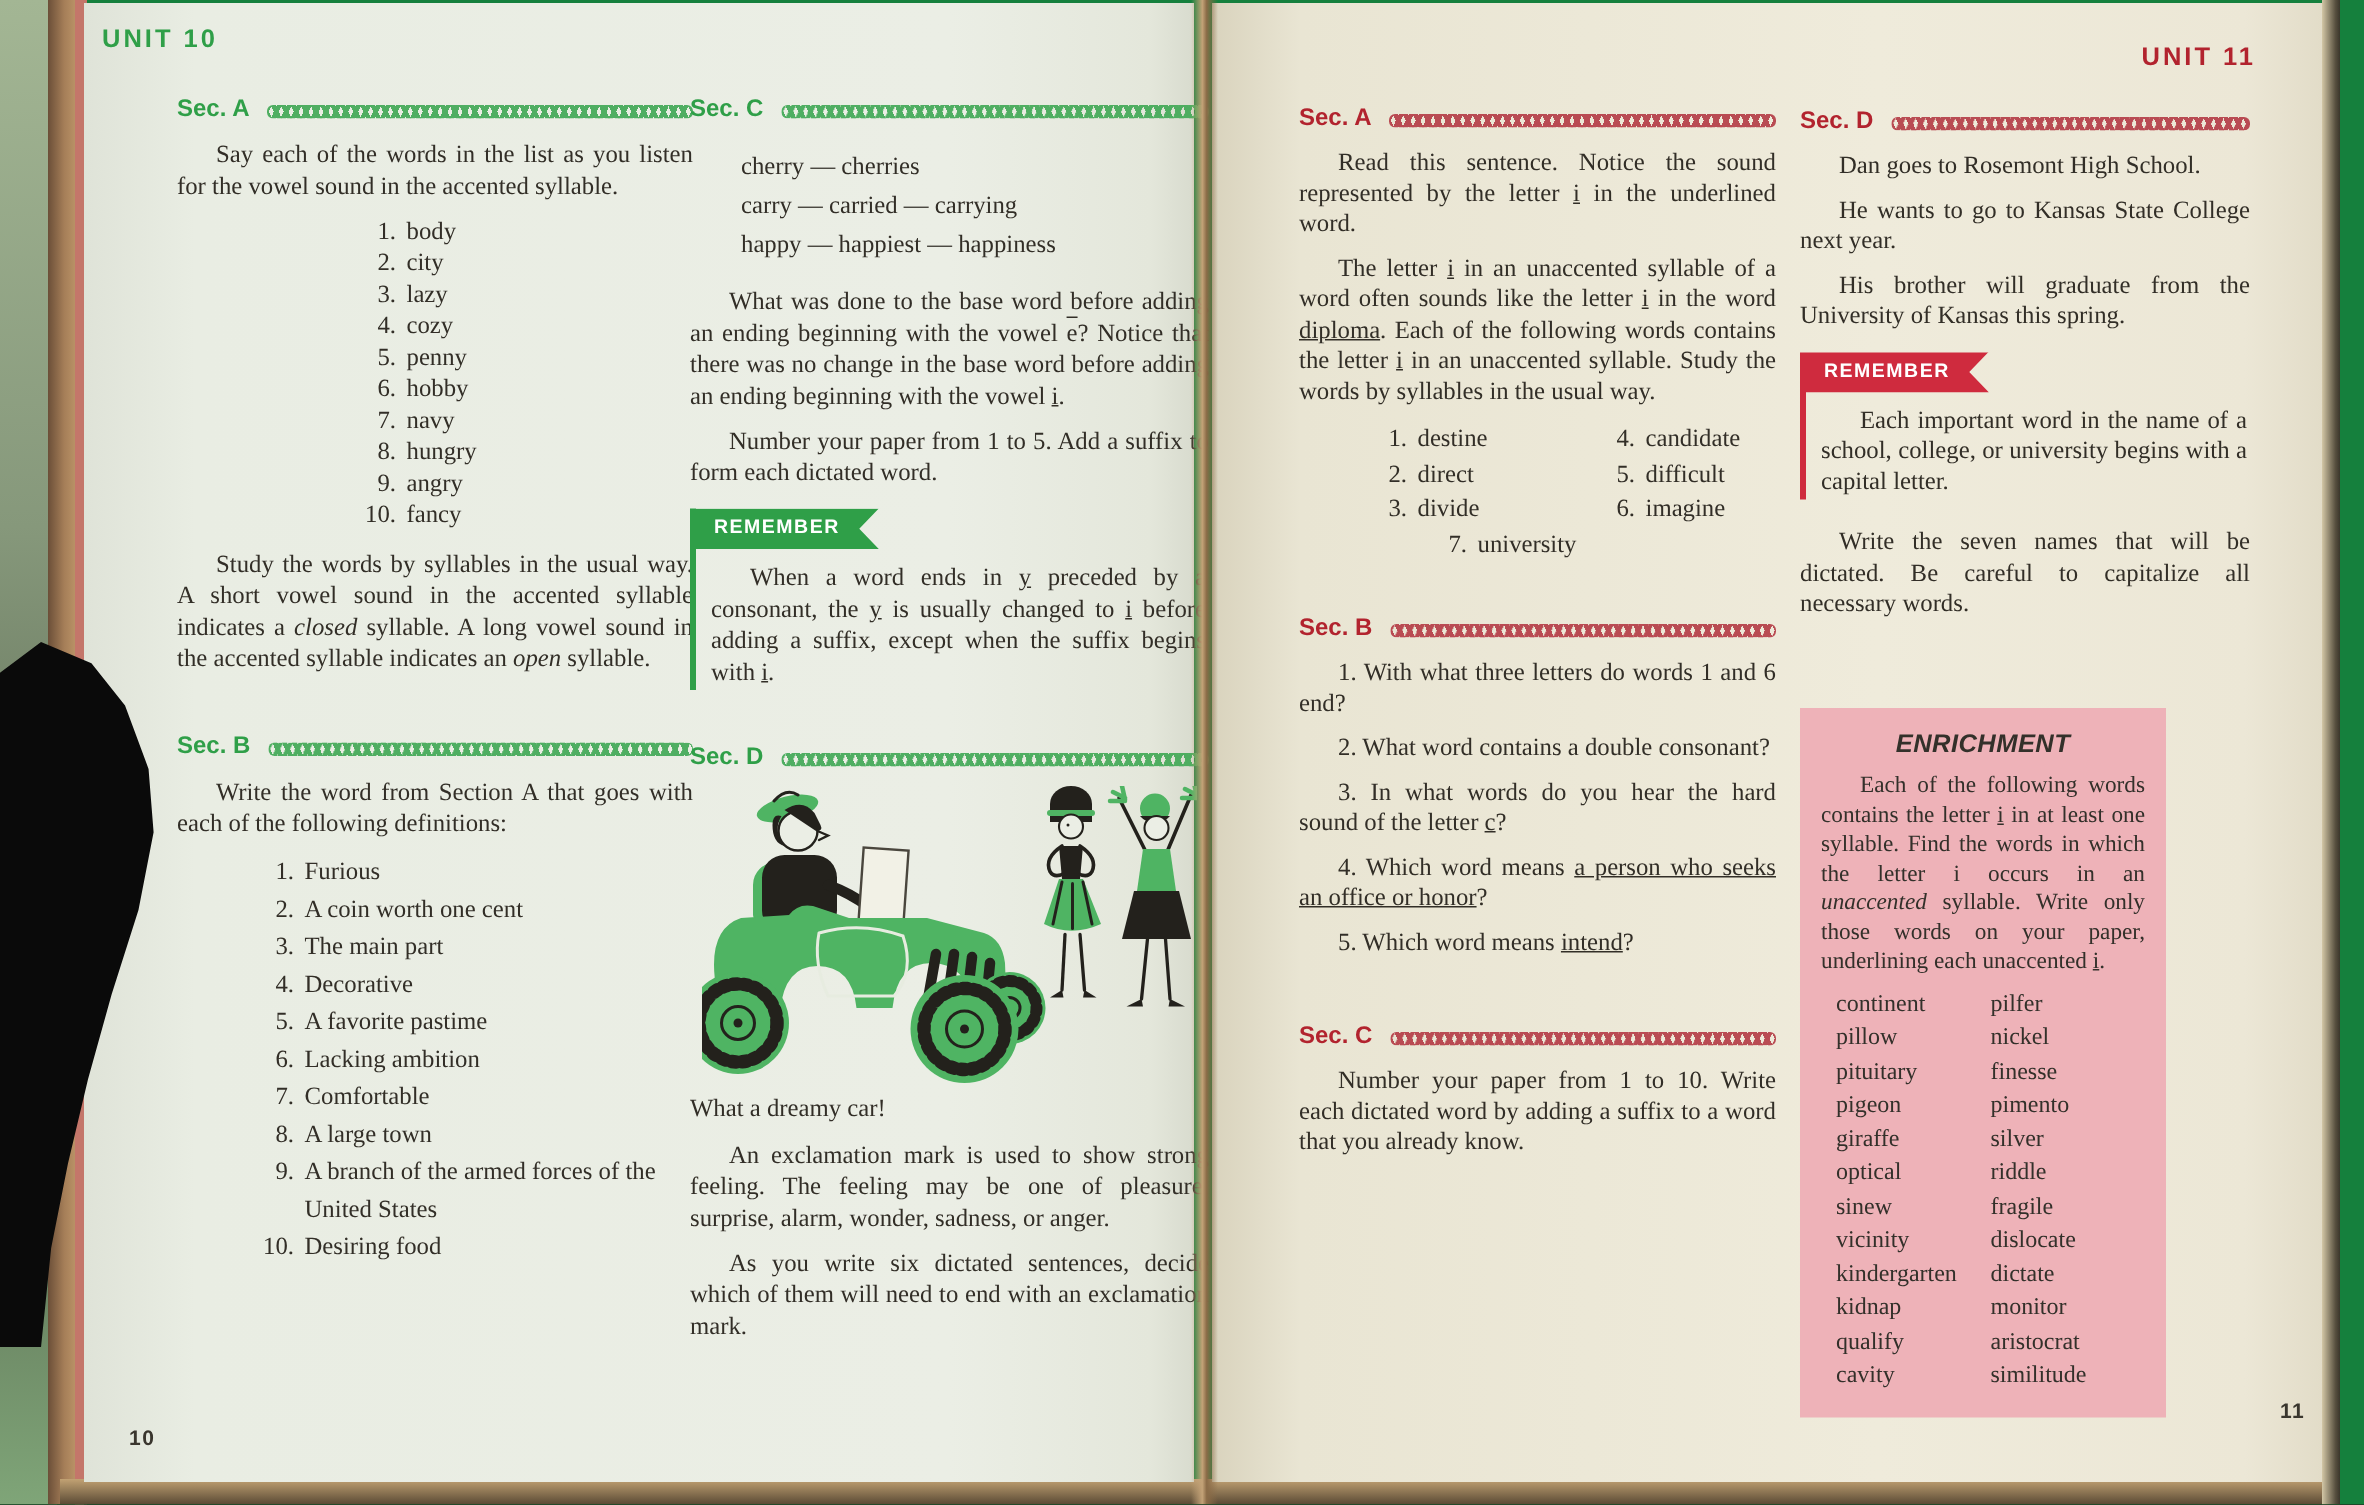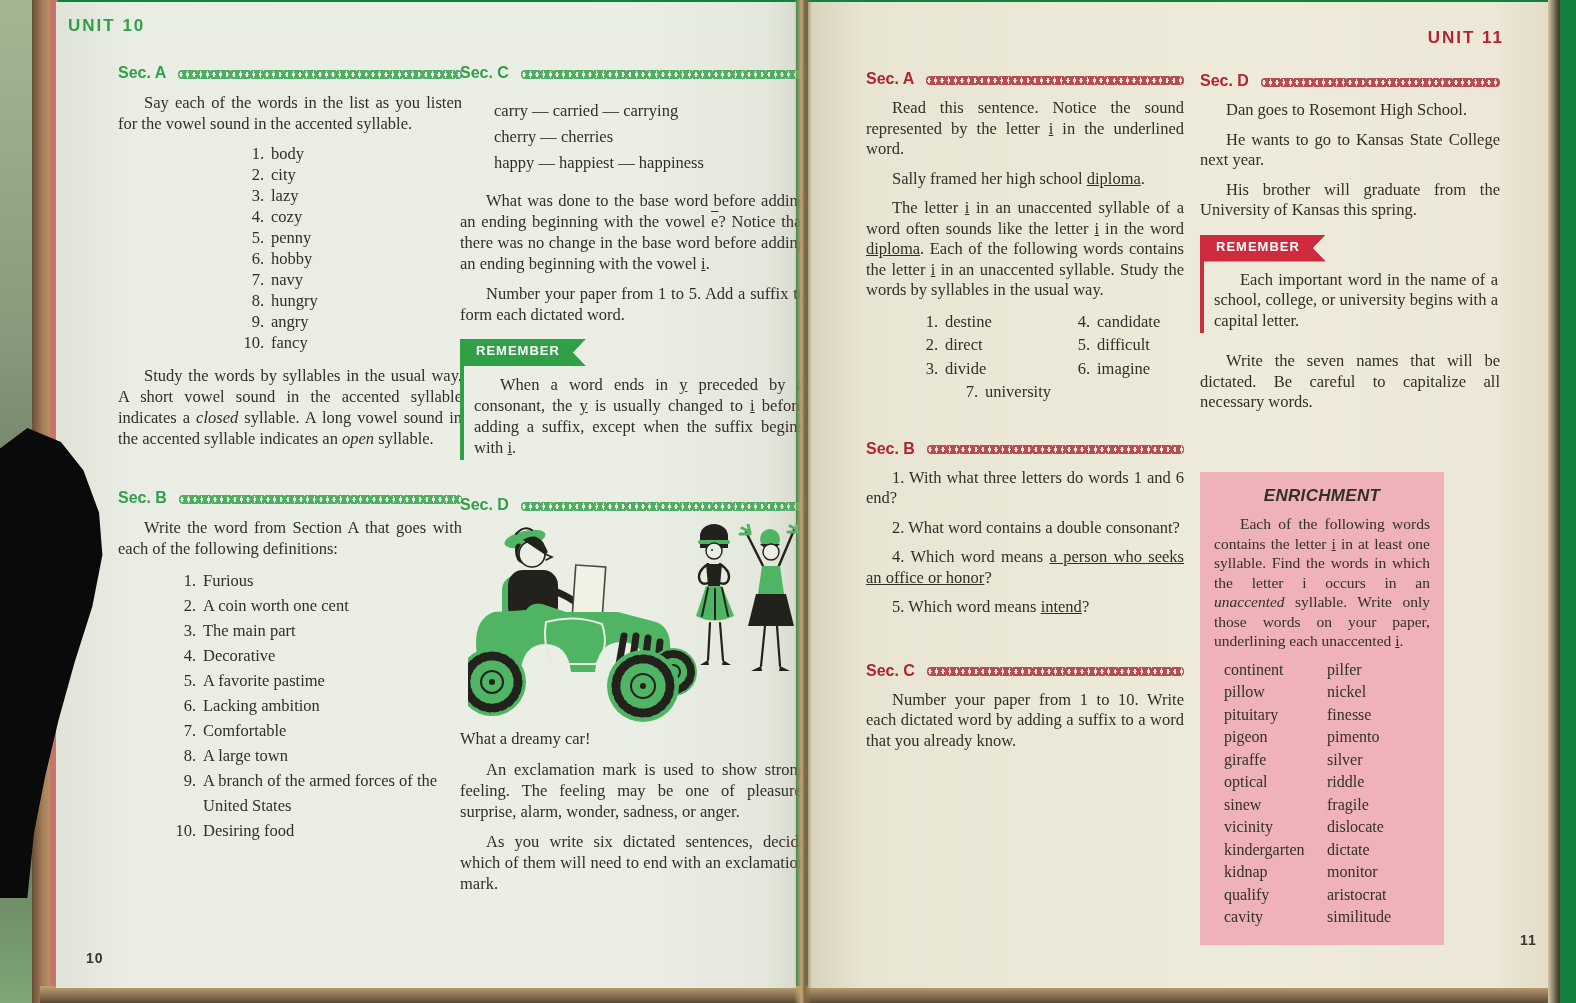--- a/index.html
+++ b/index.html
@@ -185,22 +185,22 @@
         </div>
         </div>
     </div>
 
     <div class="col c2">
       <div class="sechead g">
         <span class="seclabel">Sec. C</span>
         <span class="squig"></span>
       </div>
       <div class="examples">
+          <div>cherry — cherries</div>
           <div>carry — carried — carrying</div>
-          <div>cherry — cherries</div>
           <div>happy — happiest — happiness</div>
         </div>
       <p class="p"><span>What was done to the base word before adding an ending beginning with the vowel </span><span style="text-decoration: overline;">e</span><span>? Notice that there was no change in the base word before adding an ending beginning with the vowel </span><span style="text-decoration: underline;">i</span><span>.</span></p>
       <p class="p">Number your paper from 1 to 5. Add a suffix to form each dictated word.</p>
 
       <div class="rem g">
         <span class="banner">REMEMBER</span>
         <p class="p"><span>When a word ends in </span><span style="text-decoration: underline;">y</span><span> preceded by a consonant, the </span><span style="text-decoration: underline;">y</span><span> is usually changed to </span><span style="text-decoration: underline;">i</span><span> before adding a suffix, except when the suffix begins with </span><span style="text-decoration: underline;">i</span><span>.</span></p>
       </div>
 
@@ -295,21 +295,20 @@
 
   <div class="page rp">
     <div class="unitlab">UNIT 11</div>
 
     <div class="col c1">
       <div class="sechead r">
         <span class="seclabel">Sec. A</span>
         <span class="squig"></span>
       </div>
       <p class="p"><span>Read this sentence. Notice the sound represented by the letter </span><span style="text-decoration: underline;">i</span><span> in the underlined word.</span></p>
-      <p class="p"><span>Sally framed her high school </span><span style="text-decoration: underline;">diploma</span><span>.</span></p>
       <p class="p"><span>The letter </span><span style="text-decoration: underline;">i</span><span> in an unaccented syllable of a word often sounds like the letter </span><span style="text-decoration: underline;">i</span><span> in the word </span><span style="text-decoration: underline;">diploma</span><span>. Each of the following words contains the letter </span><span style="text-decoration: underline;">i</span><span> in an unaccented syllable. Study the words by syllables in the usual way.</span></p>
       <div class="wgrid">
         <div>
             <div class="row">
             <span class="num">1.</span>
             <span>destine</span>
           </div>
             <div class="row">
             <span class="num">2.</span>
             <span>direct</span>
@@ -338,20 +337,21 @@
         <span class="num">7.</span>
         <span>university</span>
       </div>
 
       <div class="sechead r secgapB" style="margin-top:30px">
         <span class="seclabel">Sec. B</span>
         <span class="squig"></span>
       </div>
       <p class="p"><span>1. With what three letters do words 1 and 6 end?</span></p>
       <p class="p"><span>2. What word contains a double consonant?</span></p>
+      <p class="p"><span>3. In what words do you hear the hard sound of the letter </span><span style="text-decoration: underline;">c</span><span>?</span></p>
       <p class="p"><span>4. Which word means </span><span style="text-decoration: underline;">a person who seeks an office or honor</span><span>?</span></p>
       <p class="p"><span>5. Which word means </span><span style="text-decoration: underline;">intend</span><span>?</span></p>
 
       <div class="sechead r secgapC" style="margin-top:38px">
         <span class="seclabel">Sec. C</span>
         <span class="squig"></span>
       </div>
       <p class="p">Number your paper from 1 to 10. Write each dictated word by adding a suffix to a word that you already know.</p>
     </div>
 

